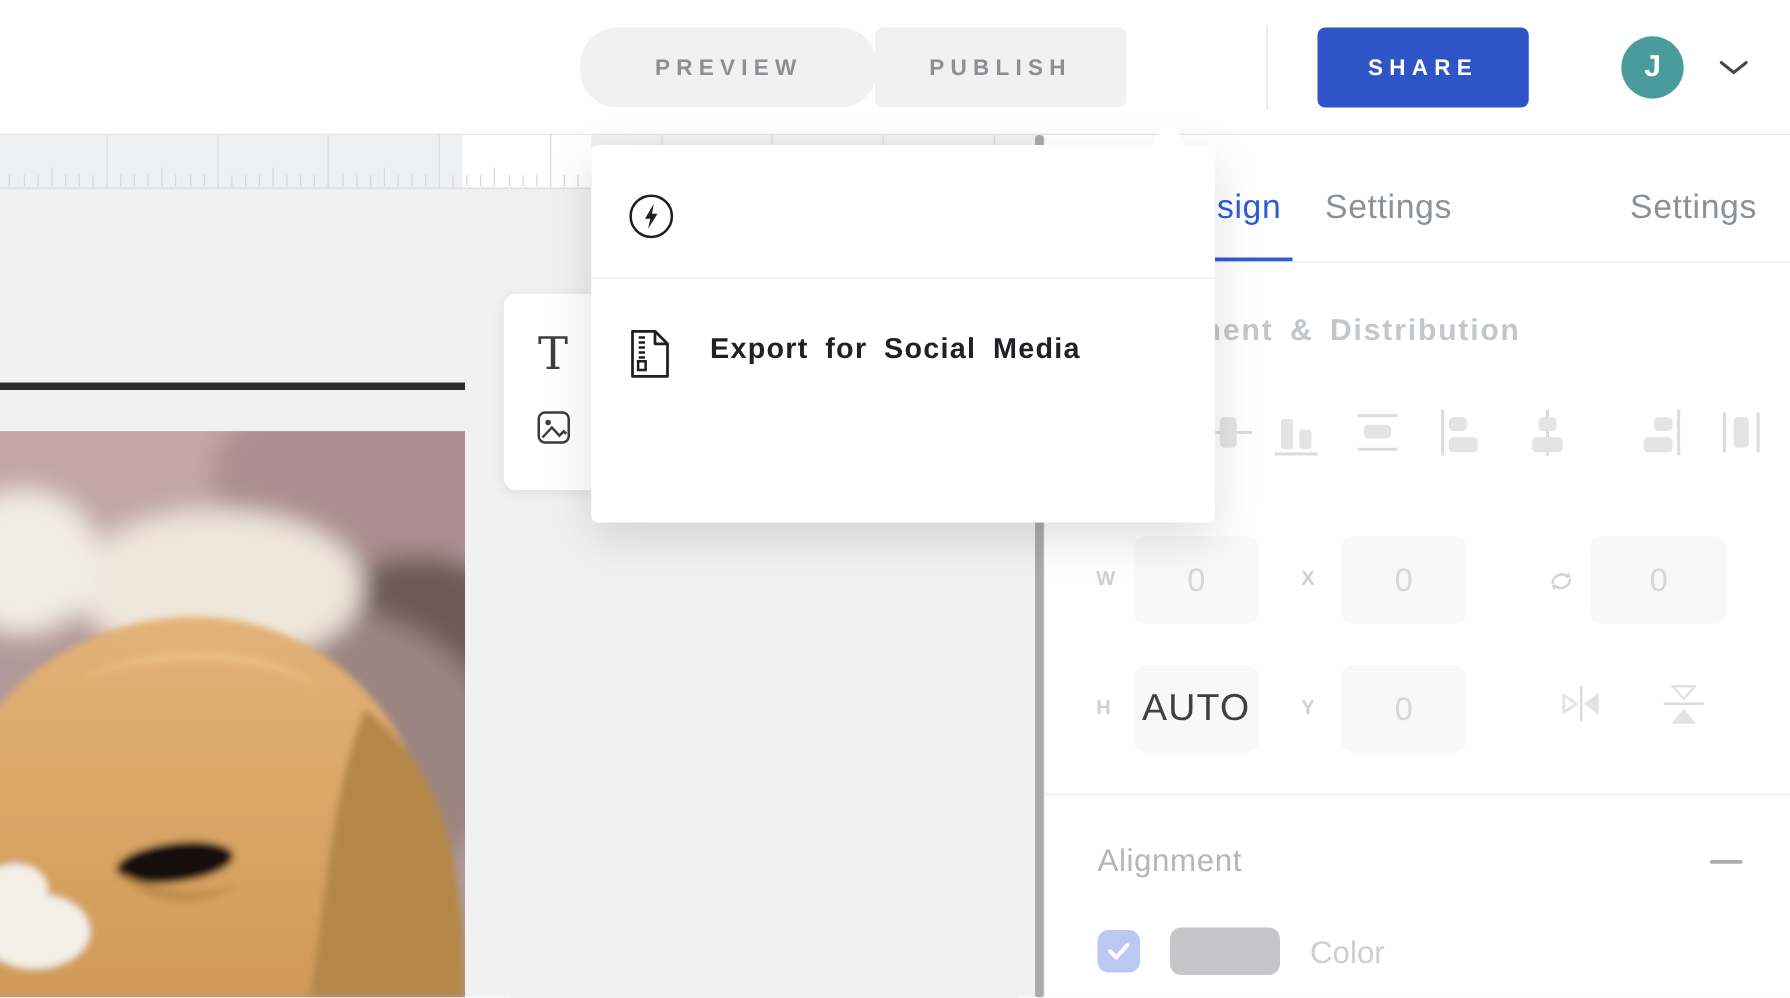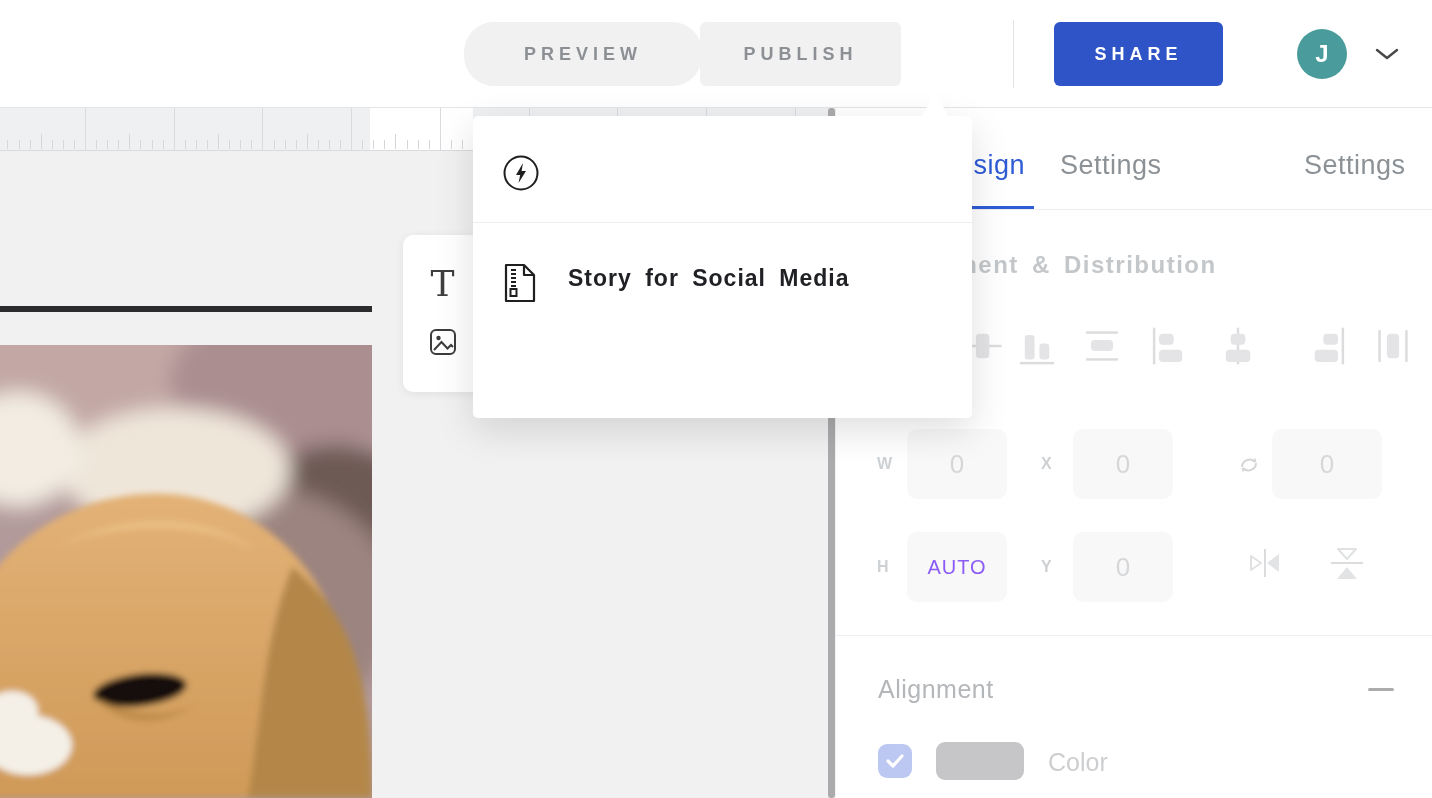--- a/index.html
+++ b/index.html
@@ -55,21 +55,21 @@
   .align-heading { position:absolute; left:52px; top:143px; font-size:24px; font-weight:600;
                    color:#c4c7ca; letter-spacing:1.5px; word-spacing:5px; white-space:nowrap; }
   .align-row { position:absolute; left:0; top:216px; height:44px; width:596px; }
   .align-btn { position:absolute; top:0; width:44px; height:44px; cursor:pointer; }
 
   .t-label { position:absolute; font-size:16px; font-weight:bold; color:#ced1d4; }
   .t-field { position:absolute; width:100px; height:70px; background:#f8f8f9; border-radius:10px;
              display:flex; align-items:center; justify-content:center;
              font-size:26px; color:#d5d7d9; cursor:text; }
   .t-field.wide { width:110px; }
-  .t-field.auto { font-size:20px; color:#8b5cf6; letter-spacing:1px; }
+  .t-field.auto { font-size:30px; color:#404040; letter-spacing:1px; }
   .rot-icon { position:absolute; left:402px; top:345px; cursor:pointer; }
   .fliph-icon { position:absolute; left:408px; top:437px; cursor:pointer; }
   .flipv-icon { position:absolute; left:490px; top:433px; cursor:pointer; }
 
   .sec-divider { position:absolute; left:0; top:527px; width:596px; height:1px; background:#ededef; }
   .appearance-heading { position:absolute; left:42px; top:567px; font-size:25px; color:#b4b7ba; letter-spacing:0.5px; }
   .collapse-minus { position:absolute; left:532px; top:580px; width:26px; height:3px; background:#aaacae; border-radius:2px; cursor:pointer; }
   .color-check { position:absolute; left:42px; top:636px; width:34px; height:34px; border-radius:9px;
                  background:#bdc8f2; display:flex; align-items:center; justify-content:center; cursor:pointer; }
   .color-swatch { position:absolute; left:100px; top:634px; width:88px; height:38px; border-radius:9px;
@@ -374,17 +374,17 @@
           <g stroke="#1f1f1f" stroke-width="2">
             <line x1="9" y1="8" x2="14" y2="8"></line>
             <line x1="9" y1="12" x2="14" y2="12"></line>
             <line x1="9" y1="16" x2="14" y2="16"></line>
             <line x1="9" y1="20" x2="14" y2="20"></line>
             <line x1="9" y1="24" x2="14" y2="24"></line>
           </g>
           <rect x="8.5" y="27" width="6" height="7" stroke="#1f1f1f" stroke-width="2"></rect>
         </svg>
       </span>
-      <span class="dd-title">Story for Social Media</span>
+      <span class="dd-title">Export for Social Media</span>
     </div>
   </div>
 
 </div>
 
 </body></html>

